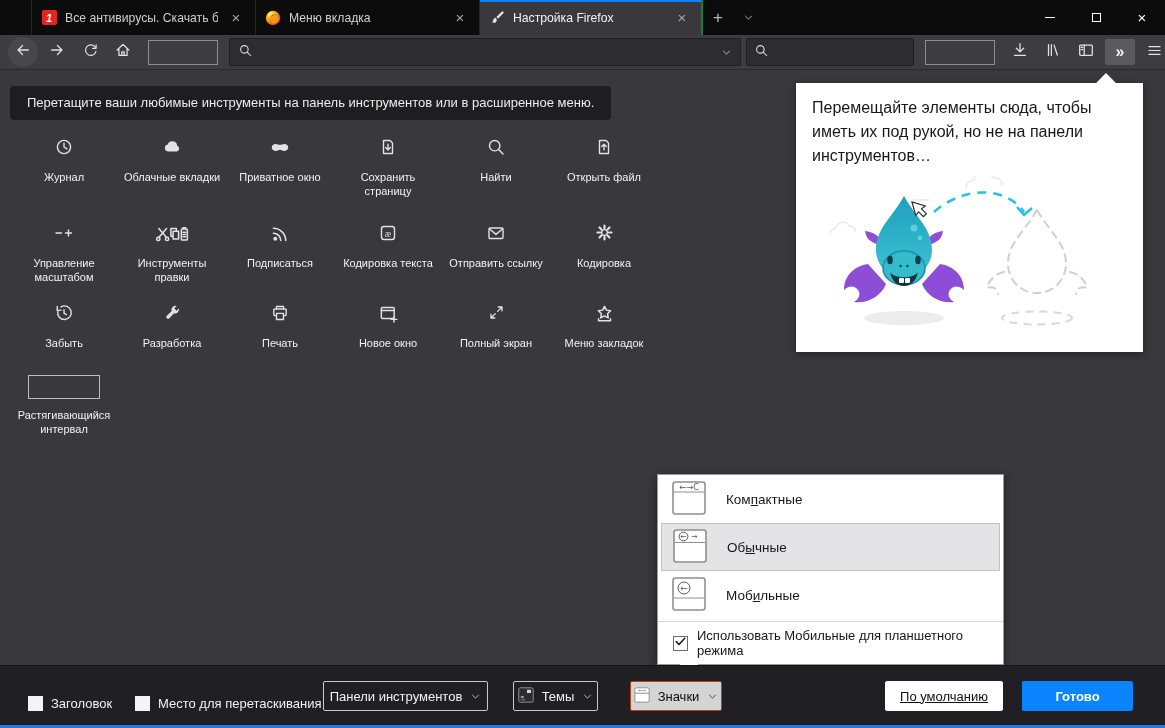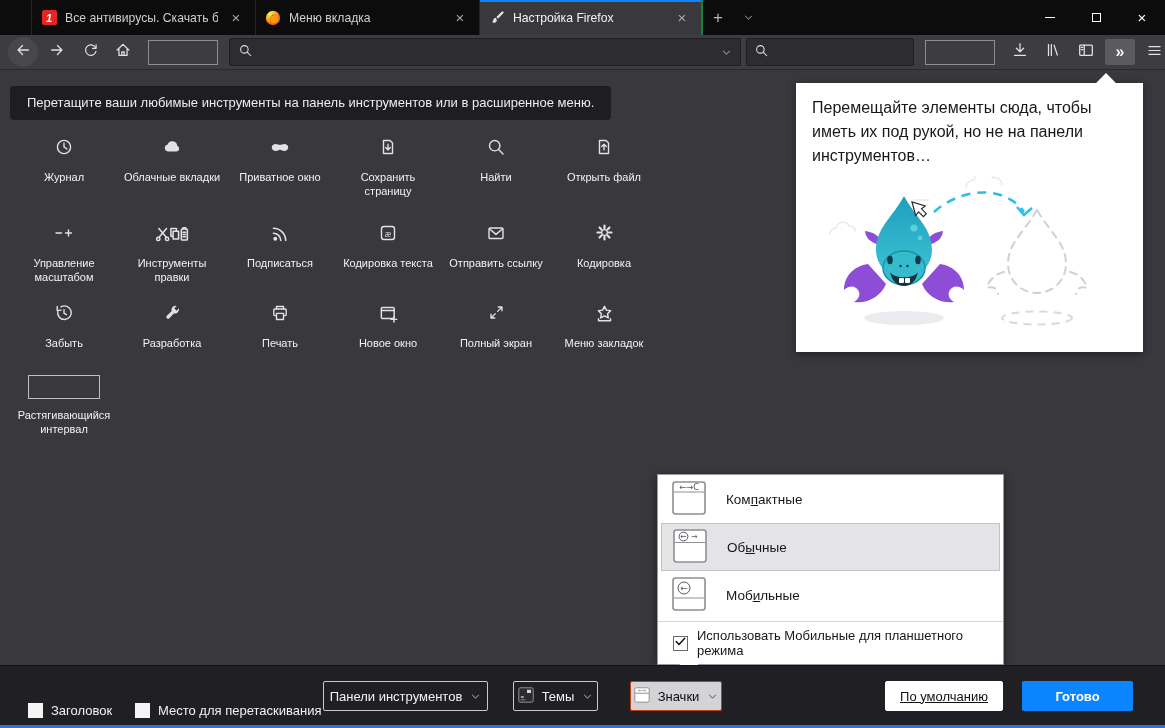--- a/index.html
+++ b/index.html
@@ -58,21 +58,21 @@
   .menu-item.selected { background:#e4e4e6; border:1px solid #c2c2c6; margin:0 3px; padding-left:11px; }
   .menu-sep { border-top:1px solid #d7d7db; margin-top:2px; }
   .menu-check-row { height:42px; display:flex; align-items:center; gap:9px; padding-left:15px; font-size:13px; color:#18181b; }
   .menu-tail { position:absolute; bottom:-8px; left:24px; width:14px; height:14px; background:#fff; transform:rotate(45deg); border-right:1px solid #98989d; border-bottom:1px solid #98989d; }
   .cbox { width:15px; height:15px; background:#fff; border:1px solid #6a6a6f; display:flex; align-items:center; justify-content:center; flex:none; }
   .ak { text-decoration:underline; }
 
   
   .footer { position:absolute; left:0; top:665px; width:100%; height:63px; background:#202024; border-top:1px solid #141416; }
   .accent-strip { position:absolute; left:0; bottom:0; width:100%; height:3px; background:#2a76dd; }
-  .cb-group { position:absolute; top:37px; display:flex; align-items:center; gap:8px; color:#f2f2f4; font-size:13px; }
+  .cb-group { position:absolute; top:30px; display:flex; align-items:center; gap:8px; color:#f2f2f4; font-size:13px; }
   .cb-white { width:15px; height:15px; background:#f4f4f5; flex:none; }
   .fbtn { position:absolute; top:15px; height:30px; display:flex; align-items:center; justify-content:center; gap:8px; font-size:13px; border-radius:2px; cursor:default; }
   .ghost-btn { background:transparent; border:1px solid #c9c9cd; color:#f2f2f4; }
   .open-btn { background:#d4d4d7; border:1px solid #c2410c; color:#0c0c0d; }
   .white-btn { background:#fff; color:#111; border:1px solid #fff;text-decoration:underline; }
   .primary-btn { color:#fff; border:none; font-weight:bold; }
   .chev { display:flex; align-items:center; }
 </style>
 </head>
 <body>

